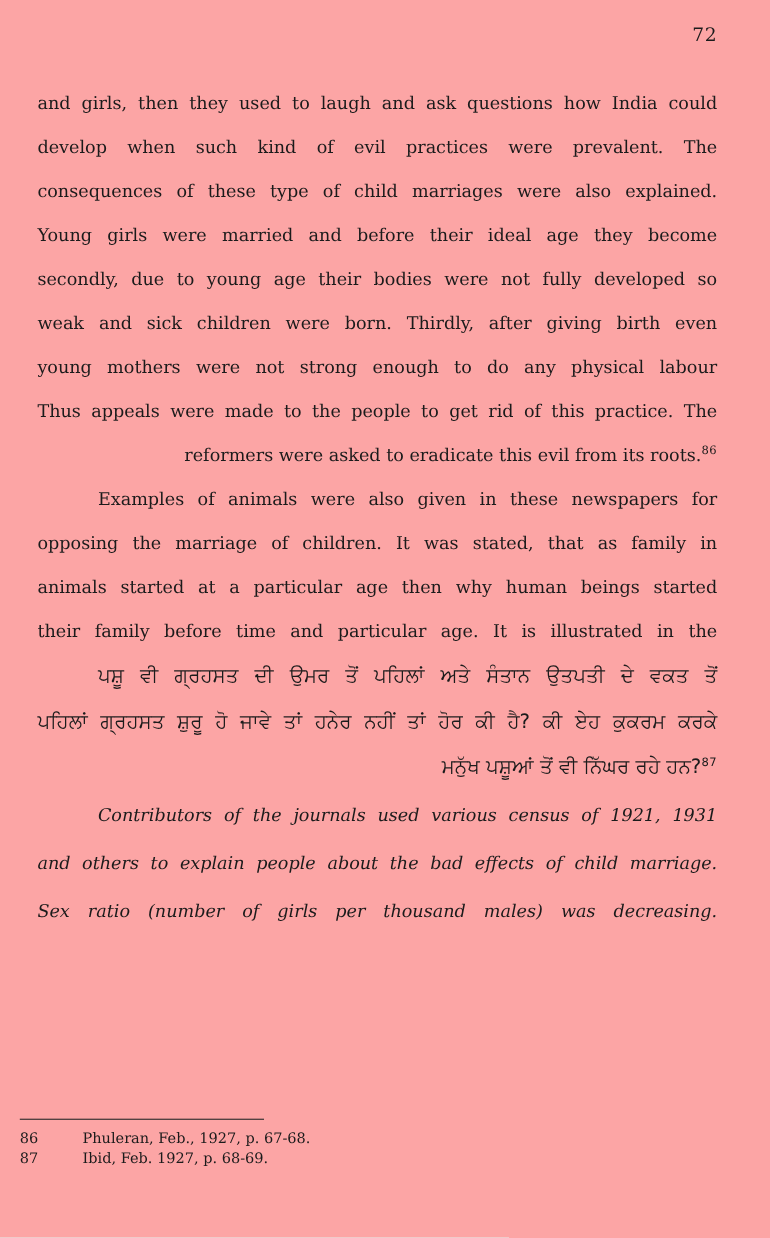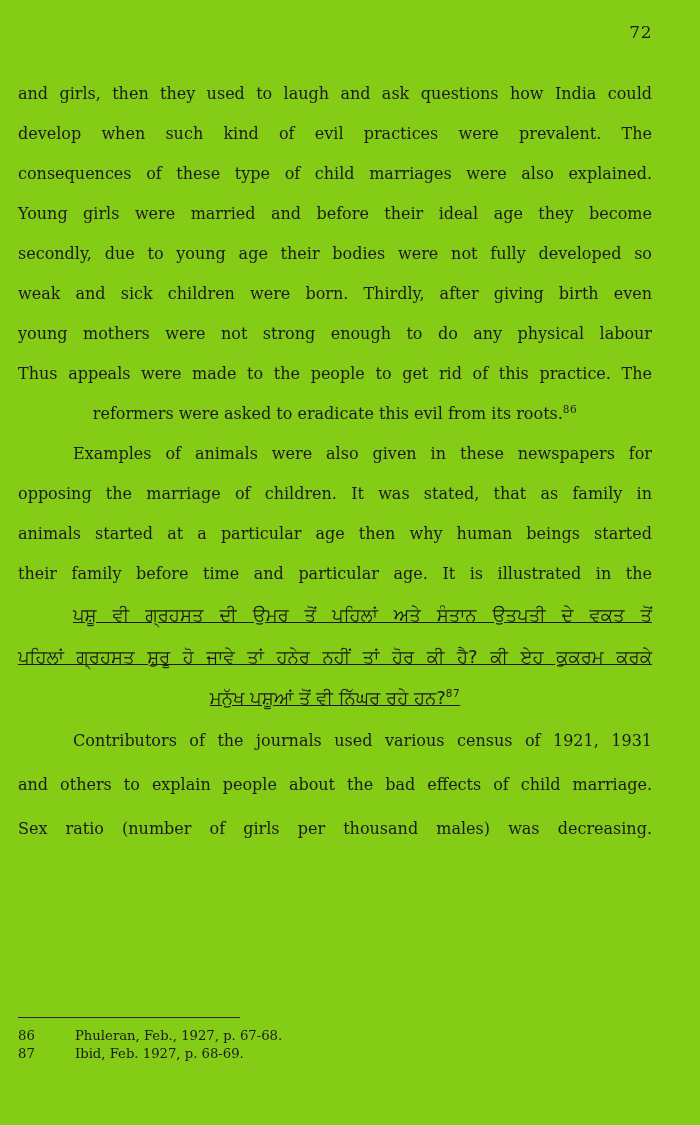--- a/index.html
+++ b/index.html
@@ -5,21 +5,21 @@
   html, body {
     margin: 0;
     padding: 0;
     background: #e8e8e8;
   }
   .page {
     position: relative;
     width: 700px;
     height: 1125px;
     margin: 0 auto;
-    background: #84cc16;
+    background: #fca5a5;
     color: #1b1b1b;
     font-family: "DejaVu Serif", "Liberation Serif", serif;
     overflow: hidden;
   }
   .page-number {
     position: absolute;
     top: 22px;
     right: 48px;
     font-size: 17px;
     letter-spacing: 0.5px;
@@ -32,33 +32,34 @@
   }
   .para {
     font-size: 16px;
     line-height: 40px;
   }
   
   .para[data-lang="pa"] {
     font-size: 18px;
     line-height: 41.5px;
     font-family: "DejaVu Sans", "Liberation Sans", sans-serif;
-    text-decoration: underline;
   }
   
   #paragraphs .para:nth-child(4) {
     line-height: 44px;
+    font-style: italic;
   }
   .line {
-    text-align: center;
+    text-align: right;
     white-space: normal;
   }
   .line.justify {
     text-align: justify;
     text-align-last: justify;
+    margin-left: 16px;
   }
   .line.indent {
     text-indent: 55px;
   }
   .line sup {
     font-size: 10.5px;
     line-height: 0;
     vertical-align: super;
     letter-spacing: 0.5px;
   }

